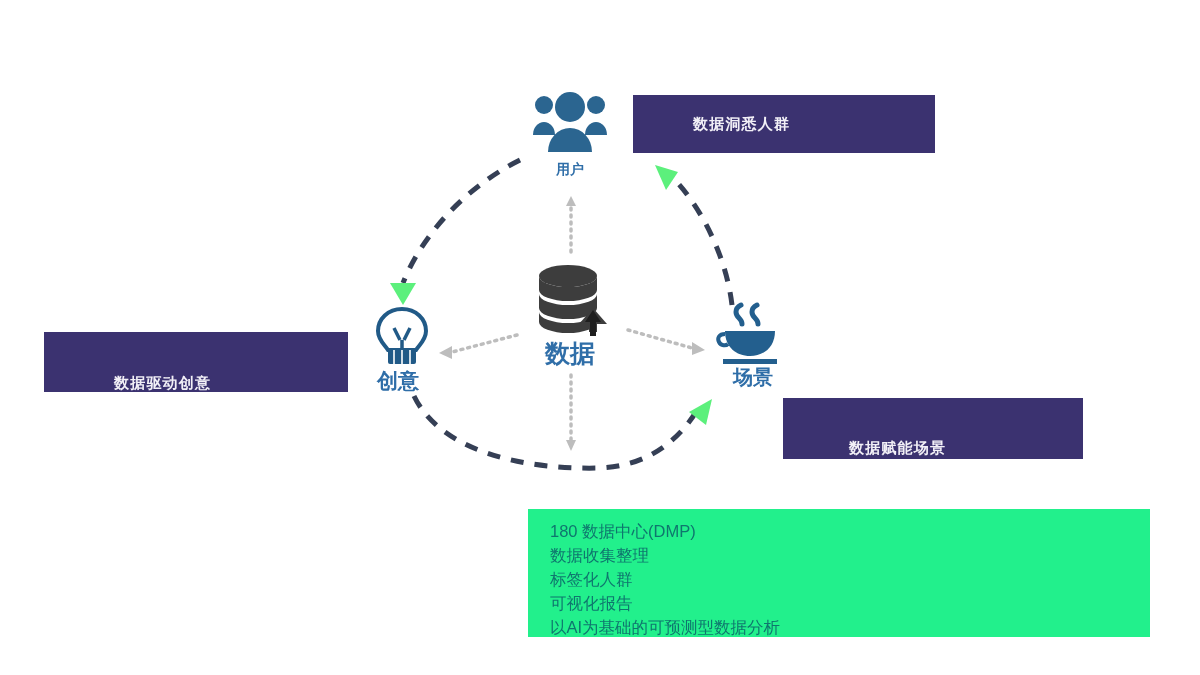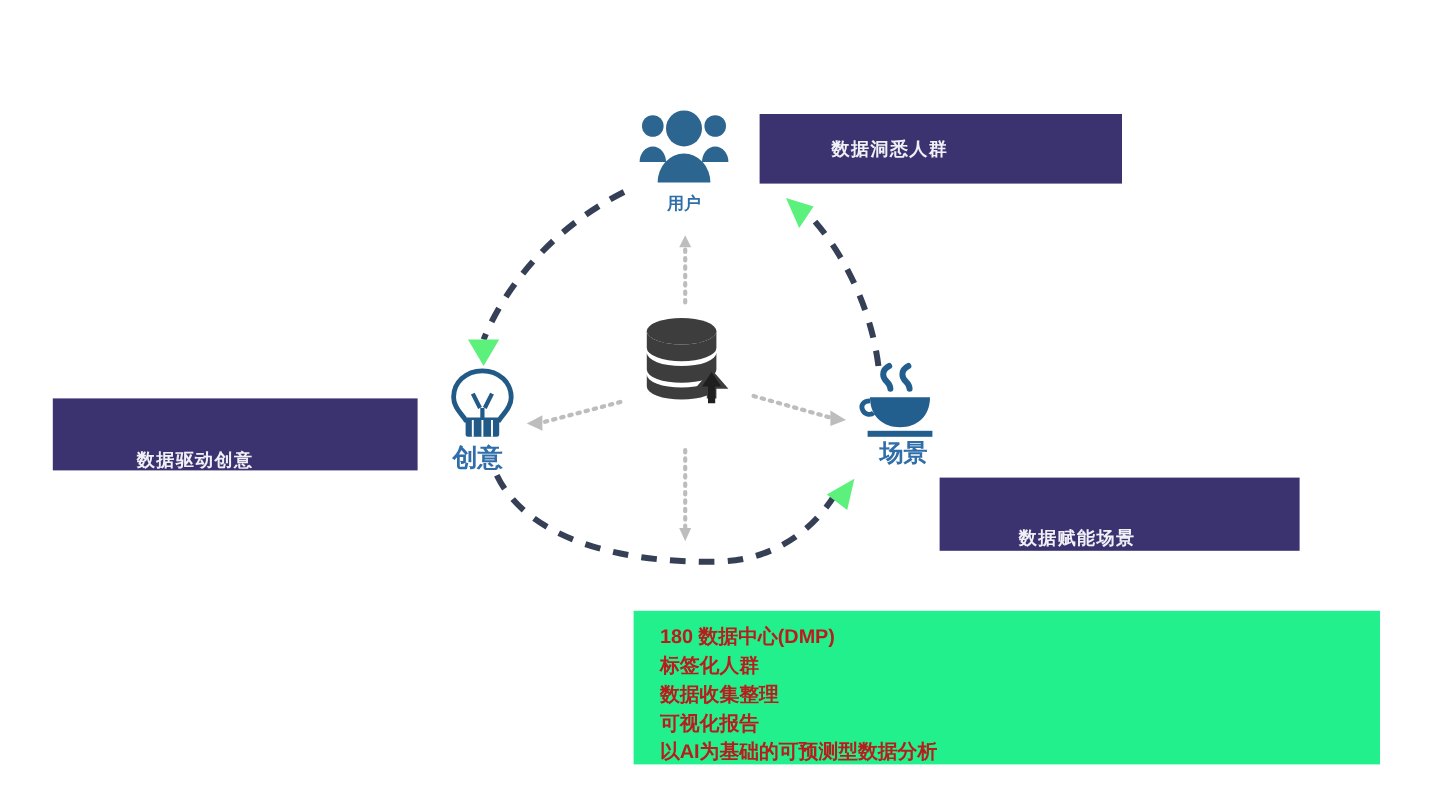--- a/index.html
+++ b/index.html
@@ -32,25 +32,25 @@
   #callout-empower .ctext{margin-left:66px;margin-top:40px;}
 
   
   #panel-dmp{
     position:absolute;left:528px;top:509px;width:622px;height:128px;
     background:#22f08c;
     box-sizing:border-box;
     padding:10px 0 0 22px;
   }
   #panel-dmp .line{
-    color:#b91c1c;
+    color:#0f766e;
     font-size:16.5px;
     line-height:24px;
     white-space:nowrap;
-    font-weight:700;
+    font-weight:400;
   }
 
   
   .nodelabel{
     position:absolute;
     color:#2f6ea8;
     font-weight:700;
     white-space:nowrap;
     text-align:center;
   }
@@ -104,22 +104,22 @@
   <div class="callout" id="callout-creative">
     <span class="ctext">数据驱动创意</span>
   </div>
 
   <div class="callout" id="callout-empower">
     <span class="ctext">数据赋能场景</span>
   </div>
 
   <div id="panel-dmp">
     <div class="line">180 数据中心(DMP)</div>
+    <div class="line">数据收集整理</div>
     <div class="line">标签化人群</div>
-    <div class="line">数据收集整理</div>
     <div class="line">可视化报告</div>
     <div class="line">以AI为基础的可预测型数据分析</div>
   </div>
 
   <div class="icon-abs" id="icon-users">
     <svg width="78" height="62" viewBox="0 0 78 62">
       <g fill="#2b6590">
         <circle cx="13" cy="13" r="9"></circle>
         <path d="M2 43 a11 13 0 0 1 22 0 z"></path>
         <circle cx="65" cy="13" r="9"></circle>
@@ -168,14 +168,15 @@
       <g fill="#3d3d3d">
         <path d="M46 52 L56 52 L56 44 L64 44 L64 52 L74 52 L60 68 Z" transform="rotate(180 60 56)"></path>
       </g>
       <path d="M60 46 L68 58 L63 58 L63 72 L57 72 L57 58 L52 58 Z" fill="#1f1f1f"></path>
     </svg>
   </div>
 
   <div class="nodelabel" id="label-user">用户</div>
   <div class="nodelabel" id="label-creative">创意</div>
   <div class="nodelabel" id="label-scene">场景</div>
+  <div class="nodelabel" id="label-data">数据</div>
 
 </div>
 
 </body></html>

